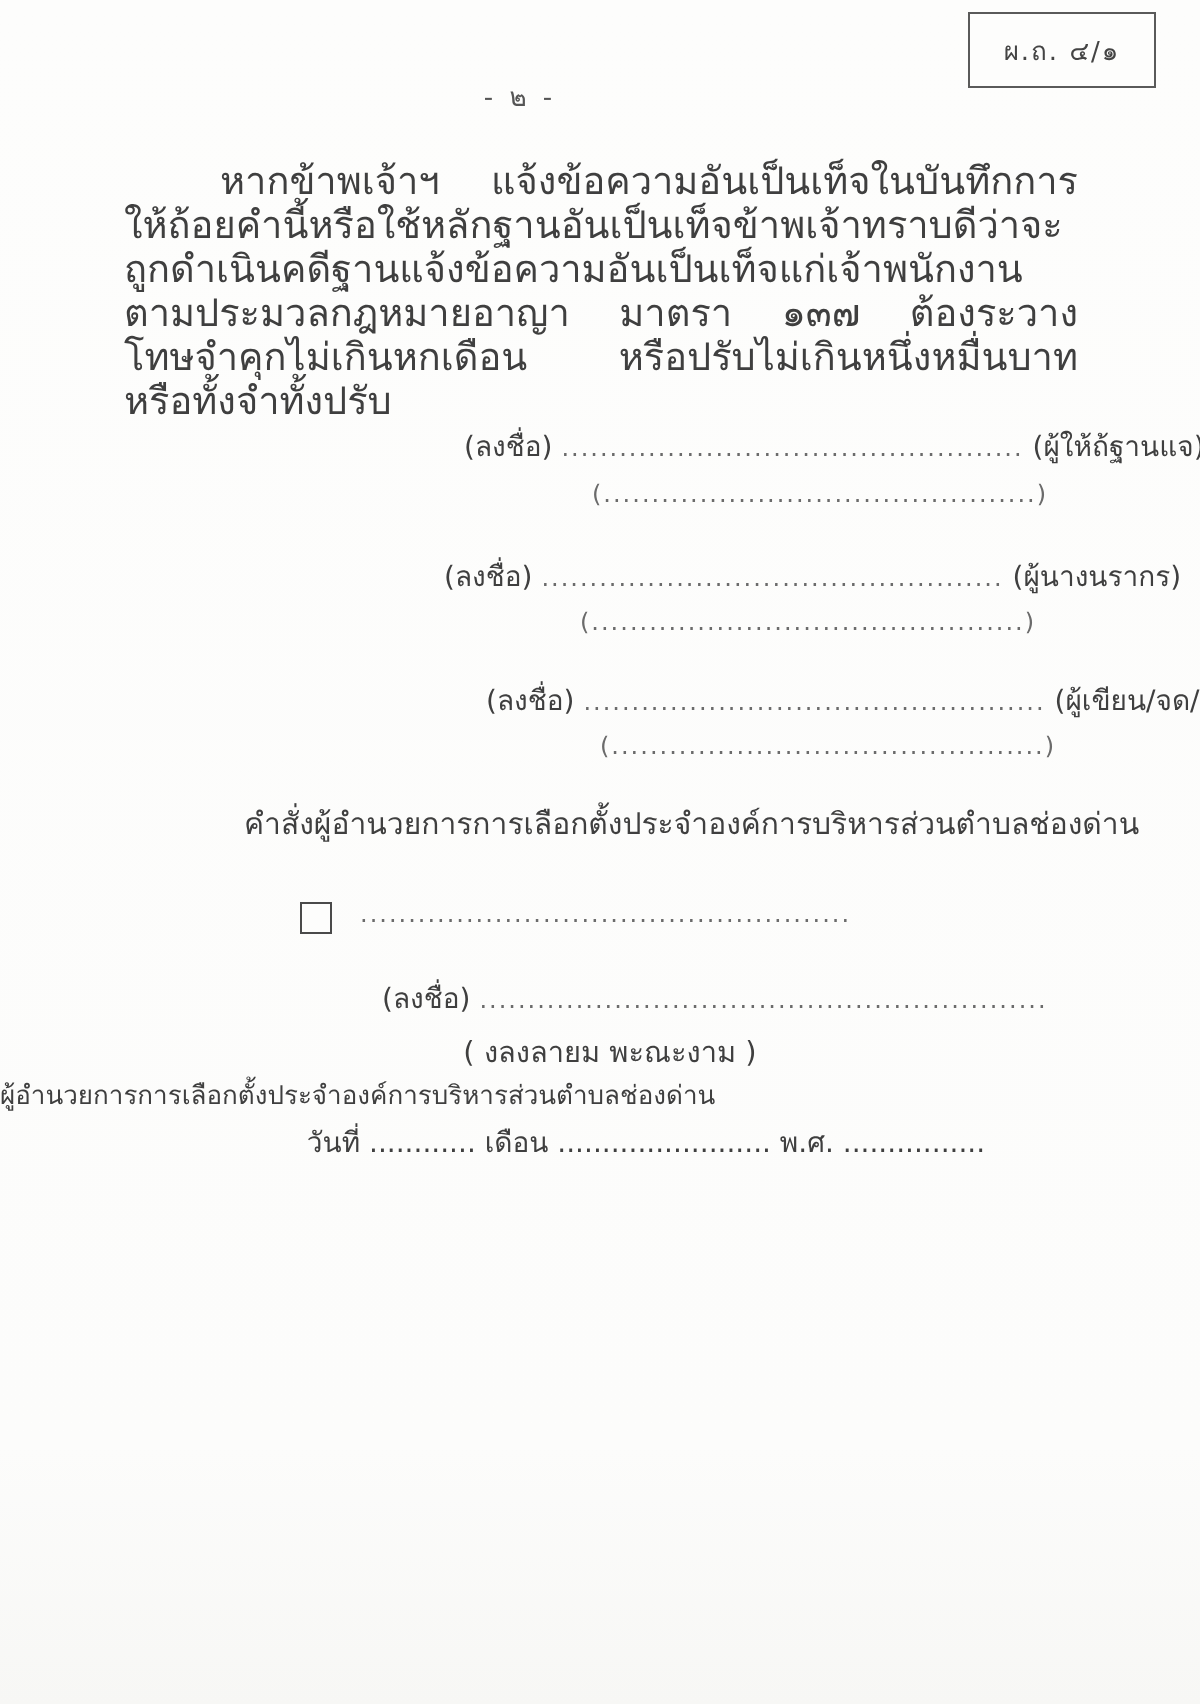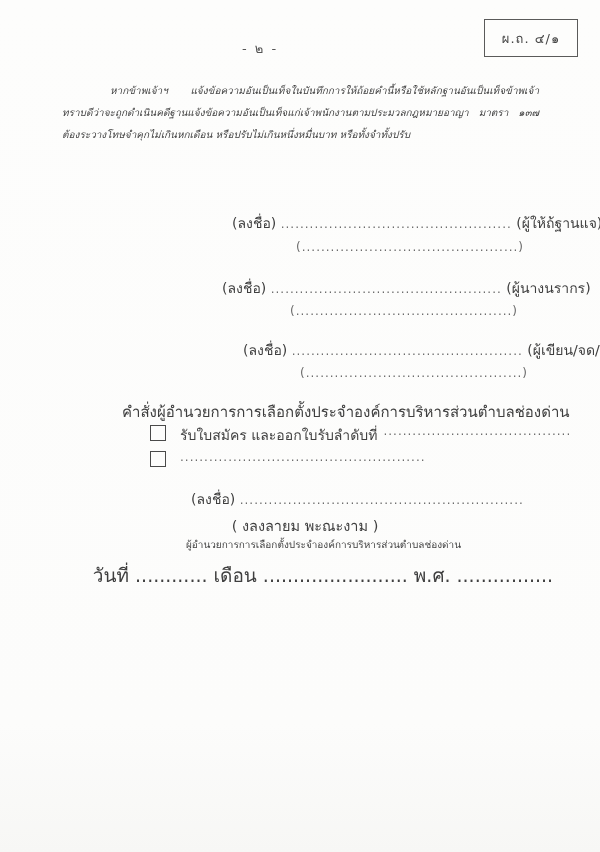--- a/index.html
+++ b/index.html
@@ -10,37 +10,36 @@
     color:#3f3f3f;
     overflow:hidden;
   }
   .page{
     position:relative;
     width:600px;height:852px;
     background:linear-gradient(180deg,#fdfdfc 0%,#fcfcfb 85%,#f7f7f5 100%);
   }
   
   .form-code-box{
-    position:absolute;left:484px;top:19px;width:92px;height:36px;
+    position:absolute;left:484px;top:6px;width:92px;height:36px;
     border:1.5px solid #5a5a5a;
     display:flex;align-items:center;justify-content:center;
     font-size:13px;letter-spacing:1px;color:#444;
     background:#fdfdfc;
   }
   
   .page-number{
     position:absolute;top:38px;left:0;width:520px;
     text-align:center;font-size:13px;color:#555;letter-spacing:2px;
   }
   
   .body-text{
     position:absolute;left:62px;top:80px;width:477px;
-    font-size:10px;line-height:22px;
+    font-size:19px;line-height:22px;
     text-align:justify;
-    font-style:italic;
   }
   .body-text p{margin:0;text-indent:48px;}
   
   .sig-line{
     position:absolute;white-space:nowrap;
     font-size:14px;color:#3f3f3f;
   }
   .dots{color:#6b6b6b;letter-spacing:1px;font-size:12px;}
   .sig-sub{
     position:absolute;white-space:nowrap;
@@ -72,25 +71,25 @@
   
   .footer-sign{
     position:absolute;top:488px;left:191px;font-size:14px;white-space:nowrap;
   }
   .footer-name{
     position:absolute;top:514px;left:10px;right:0;
     text-align:center;font-size:14.5px;color:#3f3f3f;
   }
   .footer-title{
     position:absolute;top:537px;left:0;right:0;
-    text-align:center;font-size:10px;color:#3f3f3f;margin-left:47px;
+    font-size:13px;color:#3f3f3f;
   }
   .footer-date{
     position:absolute;top:560px;left:46px;right:0;
-    text-align:center;font-size:19px;color:#3f3f3f;
+    text-align:center;font-size:14px;color:#3f3f3f;
   }
 </style>
 </head>
 <body>
 
 <div class="page">
 
   <div class="form-code-box">
     <span>ผ.ถ. ๔/๑</span>
   </div>
@@ -117,25 +116,20 @@
 
   <div class="sig-line sig3-l1">
     <span>(ลงชื่อ)</span>
     <span class="dots">................................................</span>
     <span>(ผู้เขียน/จด/อ่าน)</span>
   </div>
   <div class="sig-sub sig3-l2">(.............................................)</div>
 
   <div class="order-heading">คำสั่งผู้อำนวยการการเลือกตั้งประจำองค์การบริหารส่วนตำบลช่องด่าน</div>
 
-  <div class="option-row opt1">
-    <span class="checkbox"></span>
-    <span class="option-label">รับใบสมัคร และออกใบรับลำดับที่</span>
-    <span class="dots">.......................................</span>
-  </div>
 
   <div class="option-row opt2">
     <span class="checkbox"></span>
     <span class="dots">...................................................</span>
   </div>
 
   <div class="footer-sign">
     <span>(ลงชื่อ)</span>
     <span class="dots">...........................................................</span>
   </div>

